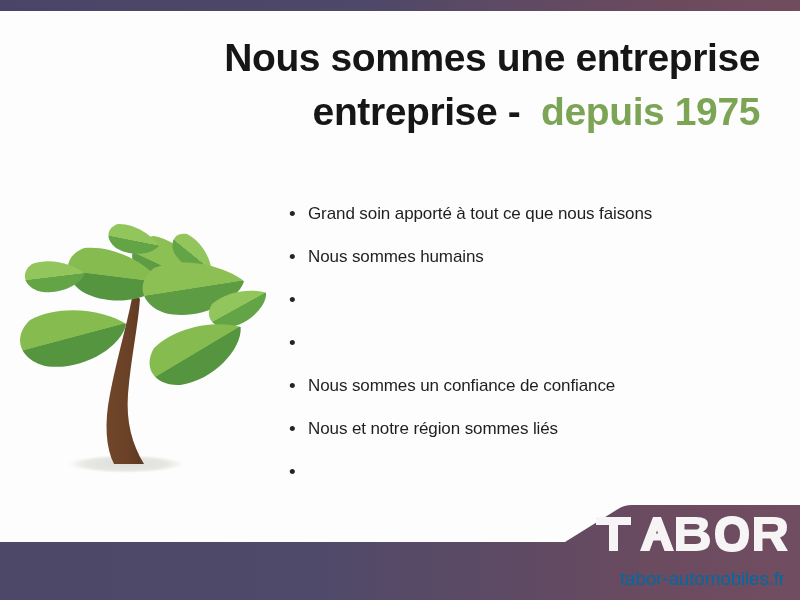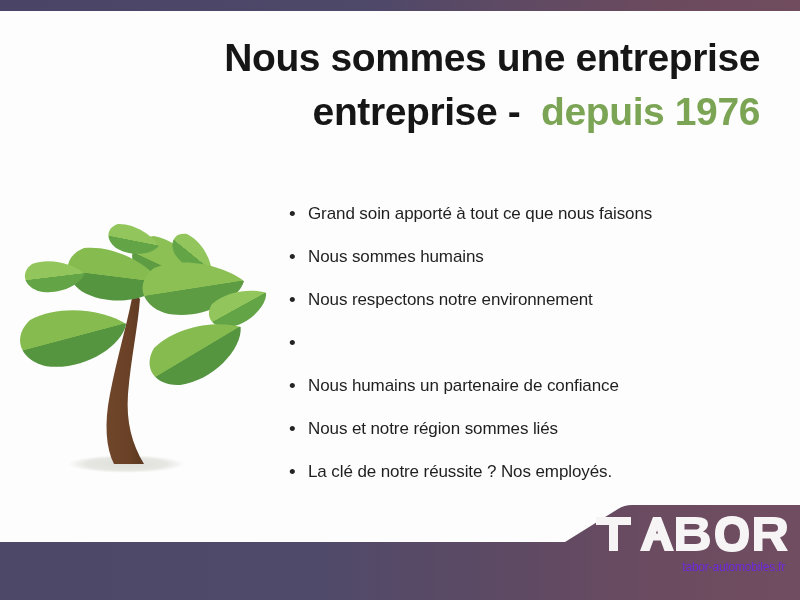--- a/index.html
+++ b/index.html
@@ -104,41 +104,41 @@
     position: absolute;
     right: 12px;
     top: 513px;
     width: 206px;
     height: 80px;
     text-align: right;
   }
   .logo-mark { display: block; width: 192px; height: 42px; margin-left: auto; }
   .logo-url {
     display: block;
-    margin-top: 3px;
-    font-size: 12px;
+    margin-top: 15px;
+    font-size: 19px;
     line-height: 18px;
-    color: #6d28d9;
+    color: #0369a1;
     letter-spacing: -0.2px;
     padding-right: 3px;
   }
 </style>
 </head>
 <body>
 
 <div id="slide">
 
   <div class="top-bar"></div>
 
   <div class="title-block">
     <div class="title-line">
       <span>Nous sommes une entreprise</span>
     </div>
     <div class="title-line">
-      <span>entreprise</span><span class="title-dash">&nbsp;</span><span class="title-dash">-</span><span class="title-dash">&nbsp;&nbsp;</span><span class="title-accent">depuis 1976</span>
+      <span>entreprise</span><span class="title-dash">&nbsp;</span><span class="title-dash">-</span><span class="title-dash">&nbsp;&nbsp;</span><span class="title-accent">depuis 1975</span>
     </div>
   </div>
 
   <div class="tree-art">
     <svg viewBox="0 0 252 286" xmlns="http://www.w3.org/2000/svg" aria-hidden="true">
       <defs>
 
         <linearGradient id="lg1" x1="0" y1="0" x2="1" y2="1">
           <stop offset="0%" stop-color="#8cc055"></stop>
           <stop offset="49.5%" stop-color="#8cc055"></stop>
@@ -219,36 +219,34 @@
     <div class="bullet-row">
       <span class="bullet-dot">•</span>
       <span class="bullet-text">Grand soin apporté à tout ce que nous faisons</span>
     </div>
     <div class="bullet-row">
       <span class="bullet-dot">•</span>
       <span class="bullet-text">Nous sommes humains</span>
     </div>
     <div class="bullet-row">
       <span class="bullet-dot">•</span>
-      <span class="bullet-text">Nous respectons notre environnement</span>
-    </div>
-    <div class="bullet-row">
-      <span class="bullet-dot">•</span>
-    </div>
-    <div class="bullet-row">
-      <span class="bullet-dot">•</span>
-      <span class="bullet-text">Nous humains un partenaire de confiance</span>
+    </div>
+    <div class="bullet-row">
+      <span class="bullet-dot">•</span>
+    </div>
+    <div class="bullet-row">
+      <span class="bullet-dot">•</span>
+      <span class="bullet-text">Nous sommes un confiance de confiance</span>
     </div>
     <div class="bullet-row">
       <span class="bullet-dot">•</span>
       <span class="bullet-text">Nous et notre région sommes liés</span>
     </div>
     <div class="bullet-row">
       <span class="bullet-dot">•</span>
-      <span class="bullet-text">La clé de notre réussite ? Nos employés.</span>
     </div>
   </div>
 
   <div class="footer-band">
     <svg viewBox="0 0 800 95" xmlns="http://www.w3.org/2000/svg" aria-hidden="true">
       <defs>
         <linearGradient id="footg" x1="0" y1="0" x2="1" y2="0">
           <stop offset="0%" stop-color="#4d4768"></stop>
           <stop offset="40%" stop-color="#504a6a"></stop>
           <stop offset="62%" stop-color="#5d4a64"></stop>

